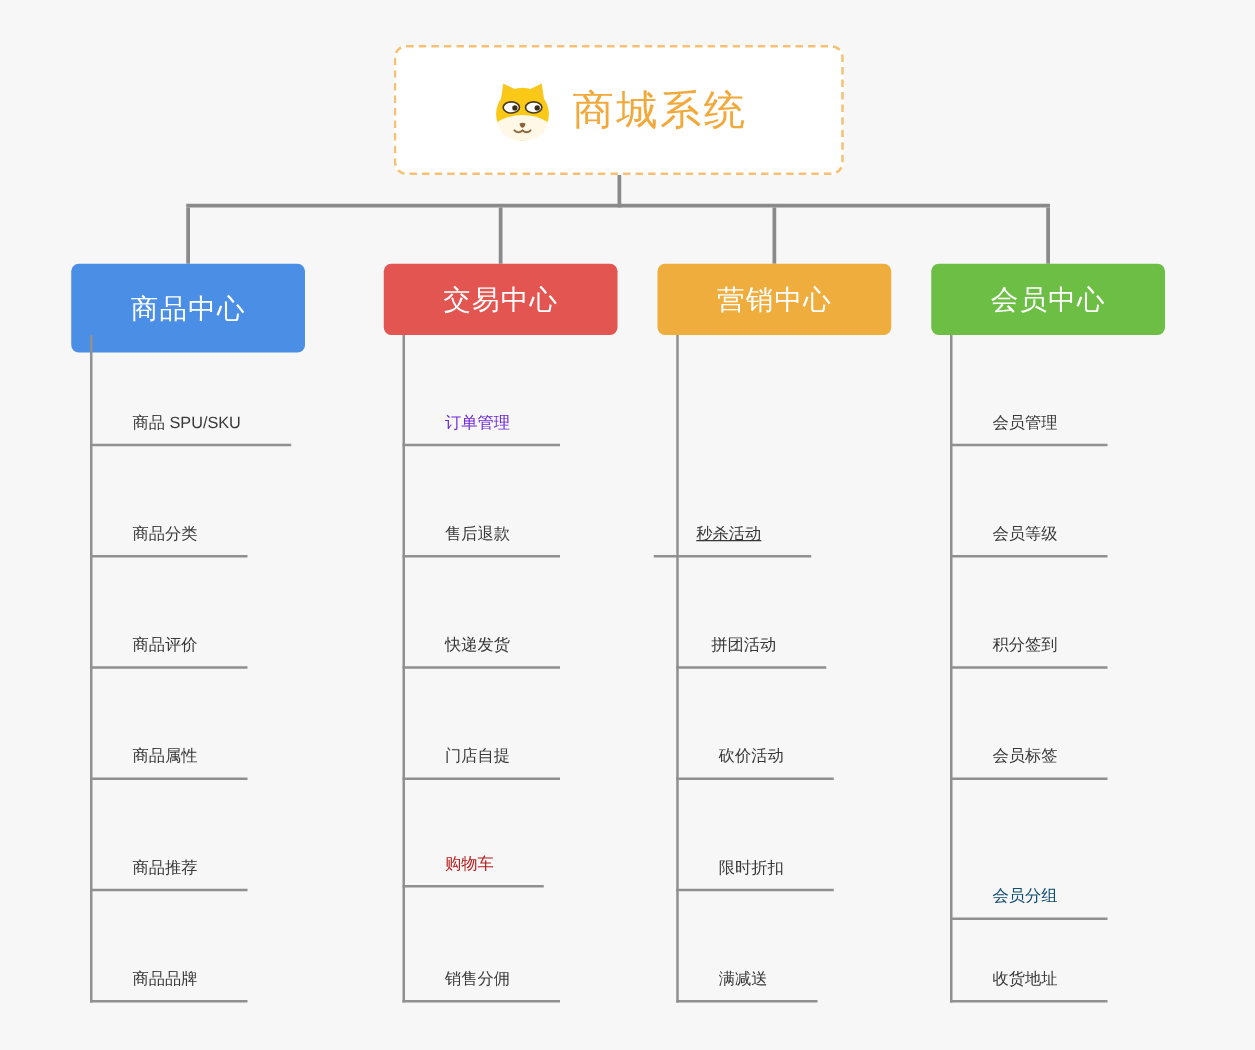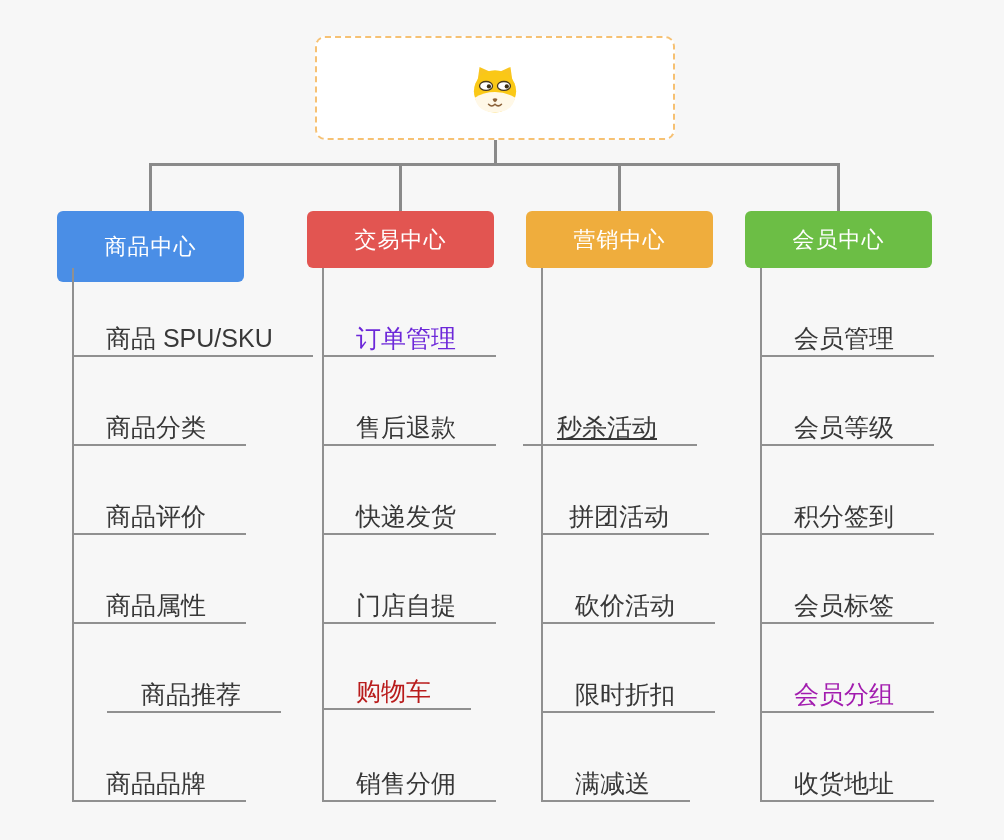--- a/index.html
+++ b/index.html
@@ -35,21 +35,21 @@
     box-sizing:border-box;
     border-radius:6px;
     display:flex;align-items:center;justify-content:center;
     font-size:22px;
     letter-spacing:1px;
     color:#FFFFFF;
   }
   .item{
     position:absolute;
     white-space:nowrap;
-    font-size:25px;
+    font-size:13px;
     line-height:30px;
     padding:0 40px 2px 34px;
     border-bottom:2px solid #909090;
     color:#383838;
   }
 </style>
 </head>
 <body style="background: rgb(247, 247, 247);">
 
 <div id="canvas" style="background: rgb(247, 247, 247);">
@@ -62,35 +62,36 @@
         <circle cx="32" cy="36" r="26" fill="#FAC816"></circle>
         <path d="M7 44 Q18 37 32 37 Q46 37 57 44 Q53 62 32 62 Q11 62 7 44 Z" fill="#FFF8E7"></path>
         <ellipse cx="21" cy="29.5" rx="8" ry="5.5" fill="#FFFFFF" stroke="#4A3B1E" stroke-width="1.6"></ellipse>
         <ellipse cx="43" cy="29.5" rx="8" ry="5.5" fill="#FFFFFF" stroke="#4A3B1E" stroke-width="1.6"></ellipse>
         <circle cx="24.5" cy="30" r="2.6" fill="#3A2E14"></circle>
         <circle cx="46.5" cy="30" r="2.6" fill="#3A2E14"></circle>
         <path d="M29 45.5 Q32 43.5 35 45.5 Q34 49.5 32 49.5 Q30 49.5 29 45.5 Z" fill="#8C6239"></path>
         <path d="M24 52 Q28 56 32 52 Q36 56 40 52" fill="none" stroke="#8C6239" stroke-width="1.8" stroke-linecap="round"></path>
       </svg>
     </span>
+    <span class="root-label" style="color: rgb(242, 169, 59);">商城系统</span>
   </div>
 
 <div class="line" style="left: 493.5px; top: 140px; width: 3px; height: 26px; background: rgb(138, 138, 138);"></div>
     <div class="line" style="left: 149px; top: 163px; width: 691px; height: 3px; background: rgb(138, 138, 138);"></div>
     <div class="line" style="left: 149px; top: 166px; width: 3px; height: 45px; background: rgb(138, 138, 138);"></div>
     <div class="line" style="left: 399px; top: 166px; width: 3px; height: 45px; background: rgb(138, 138, 138);"></div>
     <div class="line" style="left: 618px; top: 166px; width: 3px; height: 45px; background: rgb(138, 138, 138);"></div>
     <div class="line" style="left: 837px; top: 166px; width: 3px; height: 45px; background: rgb(138, 138, 138);"></div>
     <div class="branch-box" style="color: rgb(255, 255, 255); left: 57px; top: 211px; width: 187px; height: 71px; background: rgb(74, 142, 230);">商品中心</div>
     <div class="line" style="left: 72px; top: 268px; width: 2px; height: 534px; background: rgb(144, 144, 144);"></div>
     <div class="item" style="left: 72px; top: 323px; border-bottom-color: rgb(144, 144, 144); color: rgb(56, 56, 56);">商品 SPU/SKU</div>
     <div class="item" style="left: 72px; top: 412px; border-bottom-color: rgb(144, 144, 144); color: rgb(56, 56, 56);">商品分类</div>
     <div class="item" style="left: 72px; top: 501px; border-bottom-color: rgb(144, 144, 144); color: rgb(56, 56, 56);">商品评价</div>
     <div class="item" style="left: 72px; top: 590px; border-bottom-color: rgb(144, 144, 144); color: rgb(56, 56, 56);">商品属性</div>
-    <div class="item" style="left: 72px; top: 679px; border-bottom-color: rgb(144, 144, 144); color: rgb(56, 56, 56); margin-left: 35px;">商品推荐</div>
+    <div class="item" style="left: 72px; top: 679px; border-bottom-color: rgb(144, 144, 144); color: rgb(56, 56, 56);">商品推荐</div>
     <div class="item" style="left: 72px; top: 768px; border-bottom-color: rgb(144, 144, 144); color: rgb(56, 56, 56);">商品品牌</div>
     <div class="branch-box" style="color: rgb(255, 255, 255); left: 307px; top: 211px; width: 187px; height: 57px; background: rgb(226, 85, 81);">交易中心</div>
     <div class="line" style="left: 322px; top: 268px; width: 2px; height: 534px; background: rgb(144, 144, 144);"></div>
     <div class="item" style="left: 322px; top: 323px; border-bottom-color: rgb(144, 144, 144); color: #6d28d9;">订单管理</div>
     <div class="item" style="left: 322px; top: 412px; border-bottom-color: rgb(144, 144, 144); color: rgb(56, 56, 56);">售后退款</div>
     <div class="item" style="left: 322px; top: 501px; border-bottom-color: rgb(144, 144, 144); color: rgb(56, 56, 56);">快递发货</div>
     <div class="item" style="left: 322px; top: 590px; border-bottom-color: rgb(144, 144, 144); color: rgb(56, 56, 56);">门店自提</div>
     <div class="item" style="left: 322px; top: 676px; border-bottom-color: rgb(144, 144, 144); color: #b91c1c;">购物车</div>
     <div class="item" style="left: 322px; top: 768px; border-bottom-color: rgb(144, 144, 144); color: rgb(56, 56, 56);">销售分佣</div>
     <div class="branch-box" style="color: rgb(255, 255, 255); left: 526px; top: 211px; width: 187px; height: 57px; background: rgb(239, 173, 61);">营销中心</div>
@@ -99,15 +100,15 @@
     <div class="item" style="left: 541px; top: 501px; border-bottom-color: rgb(144, 144, 144); color: rgb(56, 56, 56); padding-left: 28px;">拼团活动</div>
     <div class="item" style="left: 541px; top: 590px; border-bottom-color: rgb(144, 144, 144); color: rgb(56, 56, 56);">砍价活动</div>
     <div class="item" style="left: 541px; top: 679px; border-bottom-color: rgb(144, 144, 144); color: rgb(56, 56, 56);">限时折扣</div>
     <div class="item" style="left: 541px; top: 768px; border-bottom-color: rgb(144, 144, 144); color: rgb(56, 56, 56);">满减送</div>
     <div class="branch-box" style="color: rgb(255, 255, 255); left: 745px; top: 211px; width: 187px; height: 57px; background: rgb(108, 190, 69);">会员中心</div>
     <div class="line" style="left: 760px; top: 268px; width: 2px; height: 534px; background: rgb(144, 144, 144);"></div>
     <div class="item" style="left: 760px; top: 323px; border-bottom-color: rgb(144, 144, 144); color: rgb(56, 56, 56);">会员管理</div>
     <div class="item" style="left: 760px; top: 412px; border-bottom-color: rgb(144, 144, 144); color: rgb(56, 56, 56);">会员等级</div>
     <div class="item" style="left: 760px; top: 501px; border-bottom-color: rgb(144, 144, 144); color: rgb(56, 56, 56);">积分签到</div>
     <div class="item" style="left: 760px; top: 590px; border-bottom-color: rgb(144, 144, 144); color: rgb(56, 56, 56);">会员标签</div>
-    <div class="item" style="left: 760px; top: 679px; border-bottom-color: rgb(144, 144, 144); color: #a21caf;">会员分组</div>
+    <div class="item" style="left: 760px; top: 702px; border-bottom-color: rgb(144, 144, 144); color: #0c4a6e;">会员分组</div>
     <div class="item" style="left: 760px; top: 768px; border-bottom-color: rgb(144, 144, 144); color: rgb(56, 56, 56);">收货地址</div>
   </div>
 
 </body></html>

